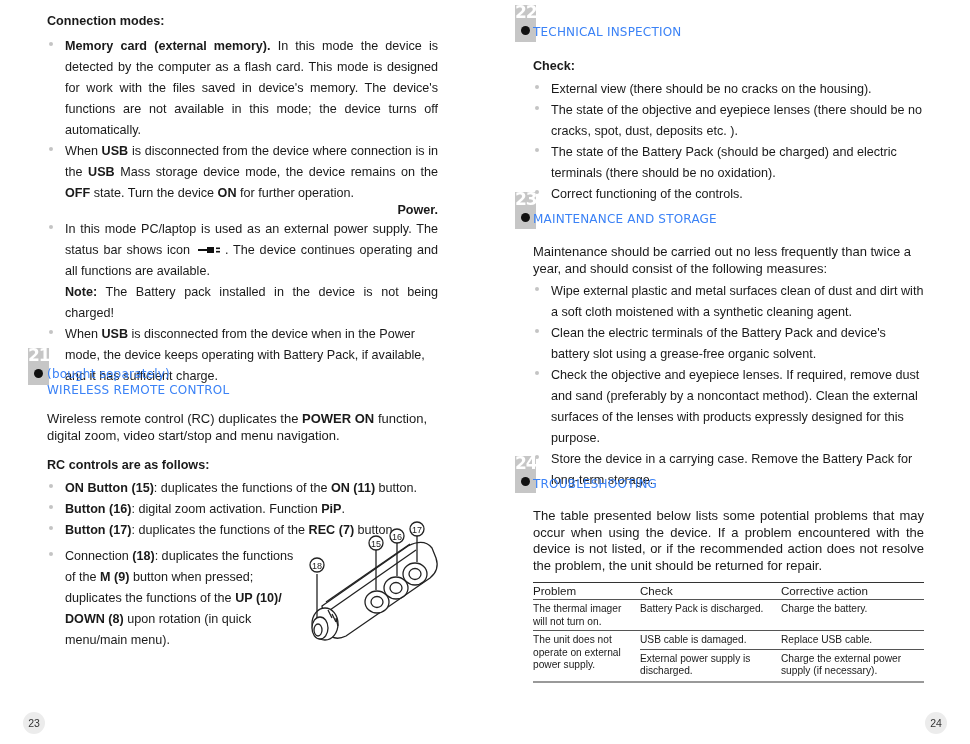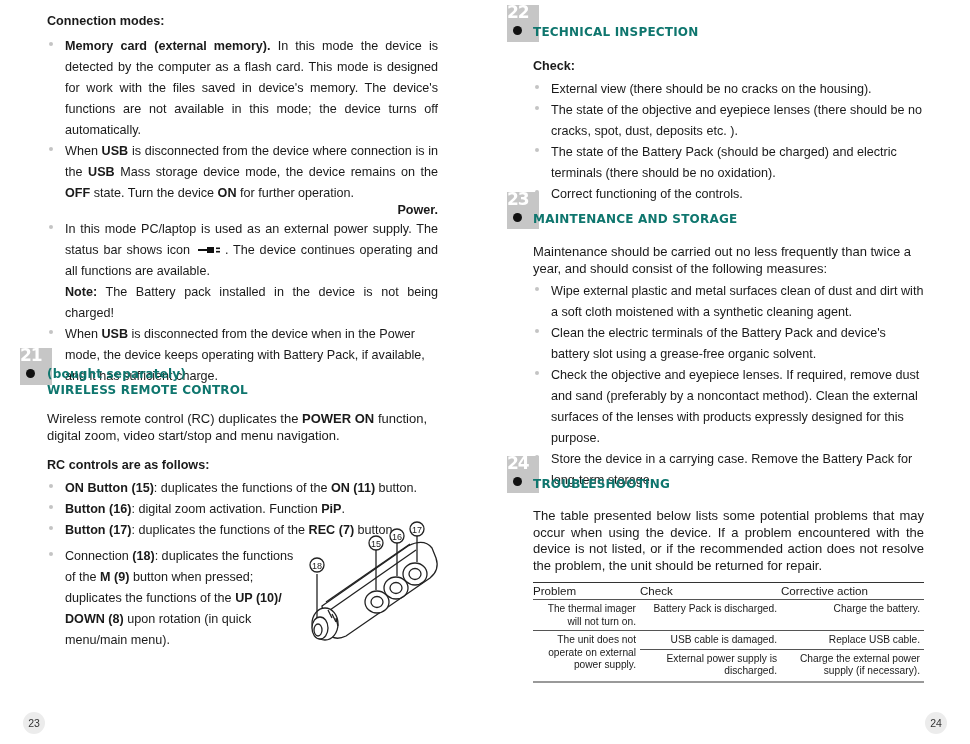--- a/index.html
+++ b/index.html
@@ -20,54 +20,54 @@
     position: relative; padding-left: 18px;
     font-size: 12.6px; line-height: 21px;
   }
   ul.bullets li::before {
     content: ""; position: absolute; left: 2px; top: 6px;
     width: 4px; height: 4px; border-radius: 50%; background: #c4c4c4;
   }
   .justify { text-align: justify; }
 
   .section-badge {
-    position: absolute; width: 32px; height: 37px; background: #c6c6c6;
+    position: absolute; width: 21px; height: 37px; background: #c6c6c6; margin-left: 8px;
   }
   .section-badge .num {
     position: absolute; top: -3px; left: 0; width: 20px;
     font-family: "DejaVu Sans", sans-serif; font-weight: bold;
     font-size: 17px; color: #ffffff; letter-spacing: -1px; text-align: left;
   }
   .section-badge .dot {
     position: absolute; top: 21px; left: 6px; width: 9px; height: 9px;
     border-radius: 50%; background: #111;
   }
   .section-title {
     position: absolute; font-family: "DejaVu Sans", sans-serif;
-    font-weight: bold; font-size: 12px; line-height: 16px; color: #0f766e;
+    font-weight: normal; font-size: 12px; line-height: 16px; color: #3b82f6;
     letter-spacing: 0.2px;
   }
 
   .abs { position: absolute; }
 
   .pagenum {
     position: absolute; top: 712px; width: 22px; height: 22px; border-radius: 50%;
     background: #ececec; font-size: 10.5px; line-height: 22px; text-align: center; color: #333;
   }
 
   
   table.ts {
     position: absolute; left: 533px; top: 582px; width: 391px;
     border-collapse: collapse; font-size: 10.2px; line-height: 12.4px;
   }
   table.ts th {
     text-align: left; font-weight: normal; font-size: 11.6px; padding: 2px 0 2px 0;
     border-top: 1.5px solid #333; border-bottom: 1.5px solid #555;
   }
-  table.ts td { vertical-align: top; padding: 3px 4px 2px 0; text-align: right; }
+  table.ts td { vertical-align: top; padding: 3px 4px 2px 0; }
   table.ts tr.row-sep td { border-top: 1.5px solid #555; }
   table.ts td.inner-sep { border-top: 1.5px solid #555; }
   table.ts tr.last td { border-bottom: 2px solid #999; padding-bottom: 4px; }
 
   .usb-icon { display: inline-block; vertical-align: middle; margin: 0 3px; }
 </style>
 </head>
 <body>
 
 <div class="page page-left">

